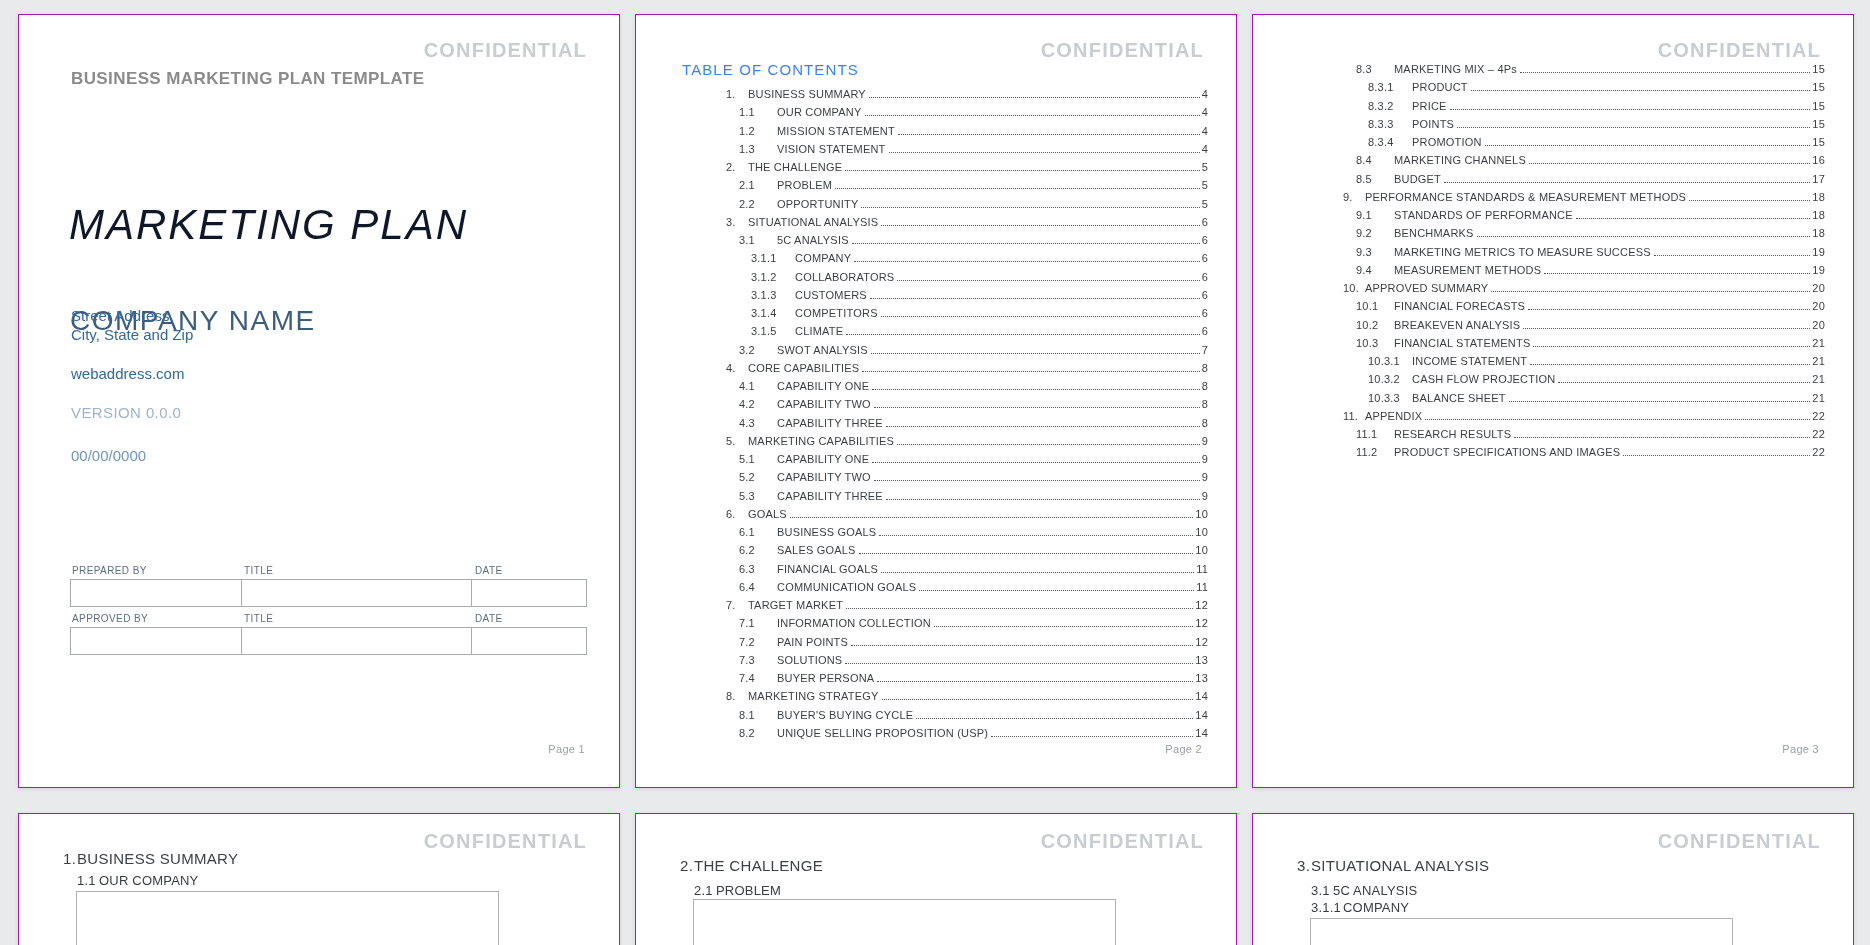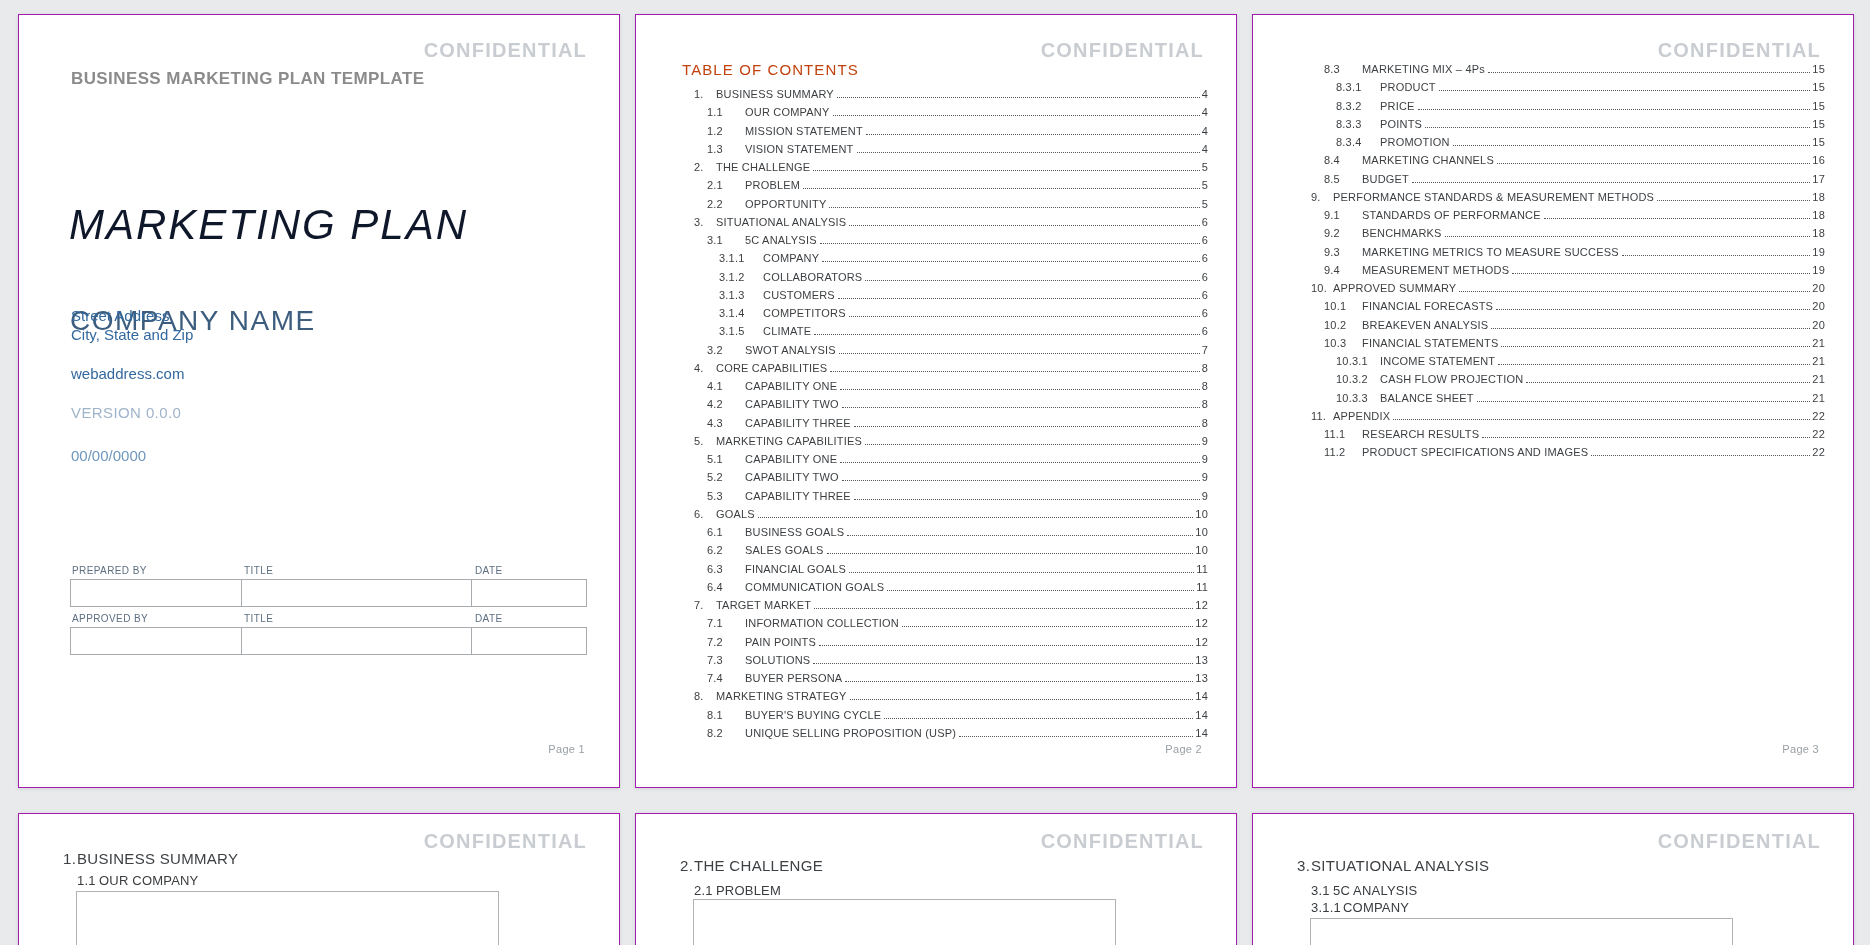--- a/index.html
+++ b/index.html
@@ -51,22 +51,22 @@
   .f-cell:first-child{margin-left:0;}
   .w1{width:172px;} .w2{width:231px;} .w3{width:116px;} .w12{width:403px;}
   .fg{margin-top:0;}
   .fg1{padding-top:4px;}
   .fg2{margin-top:5px;}
   .fg3{margin-top:6px;}
   .fg .f-boxes{margin-top:2px;}
 
   
   .toc-heading{position:absolute;left:46px;top:46px;font-size:15px;
-    letter-spacing:1.1px;color:#c2410c;}
-  .toc-rows{position:absolute;left:12px;right:28px;}
+    letter-spacing:1.1px;color:#3b82f6;}
+  .toc-rows{position:absolute;left:0;right:28px;padding-left:44px;}
   #p2 .toc-rows{top:73px;}
   #p3 .toc-rows{top:48px;}
   .trow{display:flex;align-items:baseline;height:18.25px;font-size:11px;
     color:#3c3f42;letter-spacing:.2px;box-sizing:border-box;}
   .trow .num{flex:none;}
   .trow .dots{flex:1;border-bottom:1.6px dotted #53575a;margin:0 2px 3px 3px;}
   .trow .pg{flex:none;}
   .lvl1{padding-left:46px;} .lvl1 .num{min-width:22px;}
   .lvl2{padding-left:59px;} .lvl2 .num{min-width:38px;}
   .lvl3{padding-left:71px;} .lvl3 .num{min-width:44px;}

